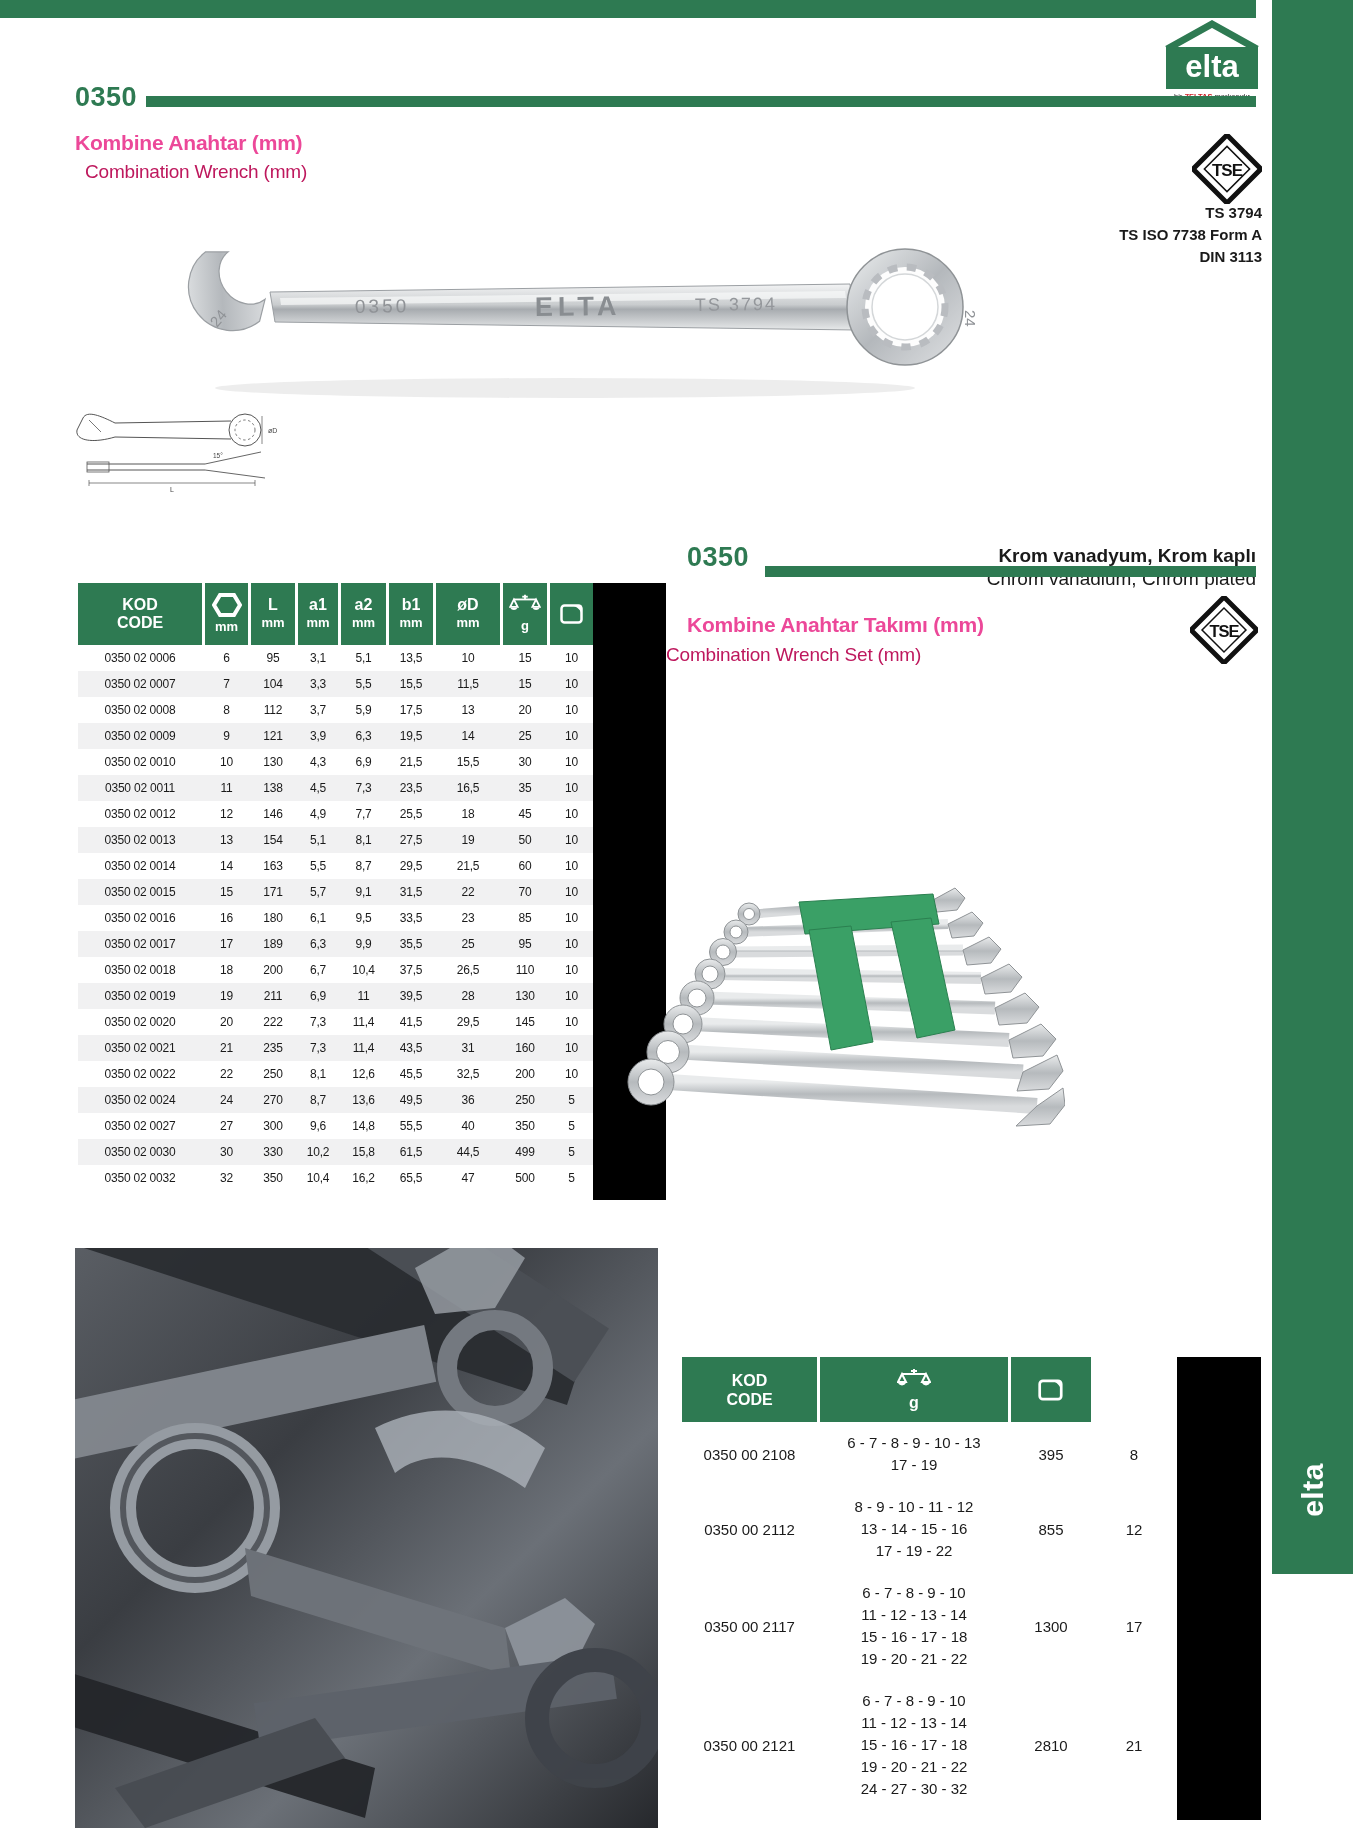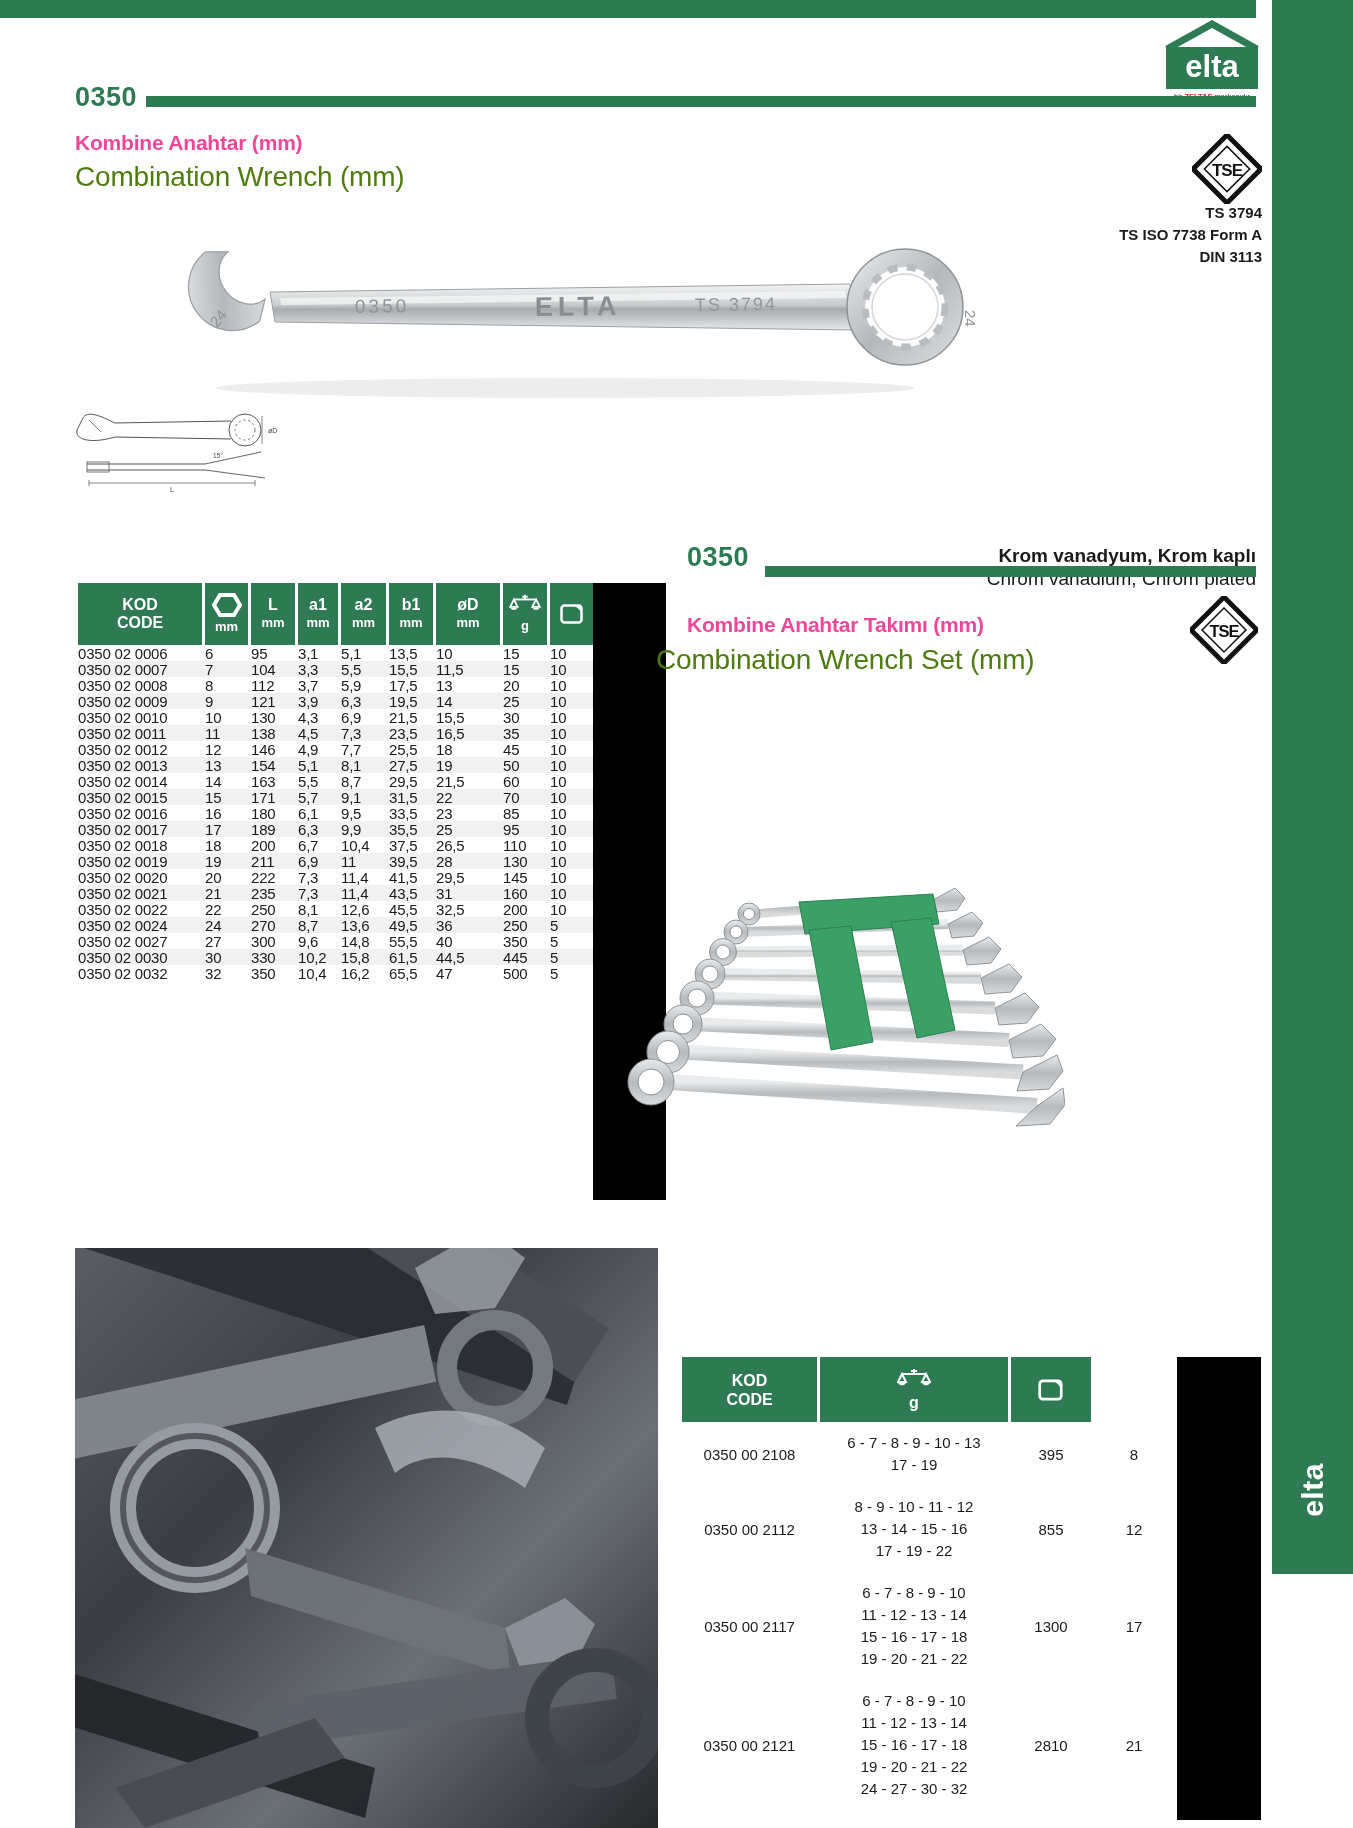--- a/index.html
+++ b/index.html
@@ -14,31 +14,31 @@
   
   .logo{left:1163px;top:20px;width:98px;height:84px;}
   .logo-box{position:absolute;left:3px;top:27px;width:92px;height:42px;background:#2e7a52;display:flex;align-items:center;justify-content:center;}
   .logo-box span{color:#fff;font-weight:bold;font-size:31px;letter-spacing:0;line-height:1;padding-bottom:3px;}
   .logo-tagline{position:absolute;left:0;top:72px;width:98px;text-align:center;font-size:7.5px;white-space:nowrap;color:#333;}
   .logo-tagline .red{color:#cf2026;font-weight:bold;}
   
   .sec-code{font-size:27px;font-weight:bold;color:#2e7a52;letter-spacing:.5px;}
   .sec-line{background:#2e7a52;height:11px;}
   .title-tr{font-size:21px;font-weight:bold;color:#ec4899;letter-spacing:-.2px;}
-  .title-en{font-size:28px;color:#4d7c0f;letter-spacing:-.2px;}
+  .title-en{font-size:19px;color:#be185d;letter-spacing:-.2px;margin-left:10px;}
   .standards{width:240px;text-align:right;font-weight:bold;font-size:15px;line-height:22px;}
   .material{width:370px;text-align:right;font-size:19px;line-height:23px;margin-top:36px;}
   .material .b{font-weight:bold;}
   
   .t1{left:78px;top:583px;width:515px;}
   .t1head,.t1row{display:grid;grid-template-columns:124px 43px 44px 40px 45px 44px 64px 44px 43px;column-gap:3px;}
   .t1head{height:62px;}
   .t1head .hc{background:#2e7a52;color:#fff;display:flex;flex-direction:column;align-items:center;justify-content:center;font-weight:bold;font-size:16px;line-height:18px;}
   .t1head .hc .unit{font-size:13px;}
-  .t1row{height:16px;align-items:center;font-size:15px;letter-spacing:-.2px;}
+  .t1row{height:26px;align-items:center;text-align:center;font-size:12px;letter-spacing:-.2px;}
   .t1row.alt{background:#f1f1f2;}
   
   .t2{left:682px;top:1357px;width:492px;}
   .t2head,.t2row{display:grid;grid-template-columns:135px 188px 80px 80px;column-gap:3px;}
   .t2head{height:65px;}
   .t2head .hc{background:#2e7a52;color:#fff;display:flex;flex-direction:column;align-items:center;justify-content:center;font-weight:bold;font-size:16px;line-height:19px;}
   .t2row{align-items:center;text-align:center;font-size:15px;}
   .t2row .lines{line-height:22px;}
   
   .black1{left:593px;top:583px;width:73px;height:617px;background:#000;}
@@ -419,21 +419,21 @@
           <div>5</div>
         </div>
         <div class="t1row alt">
           <div>0350 02 0030</div>
           <div>30</div>
           <div>330</div>
           <div>10,2</div>
           <div>15,8</div>
           <div>61,5</div>
           <div>44,5</div>
-          <div>445</div>
+          <div>499</div>
           <div>5</div>
         </div>
         <div class="t1row">
           <div>0350 02 0032</div>
           <div>32</div>
           <div>350</div>
           <div>10,4</div>
           <div>16,2</div>
           <div>65,5</div>
           <div>47</div>

